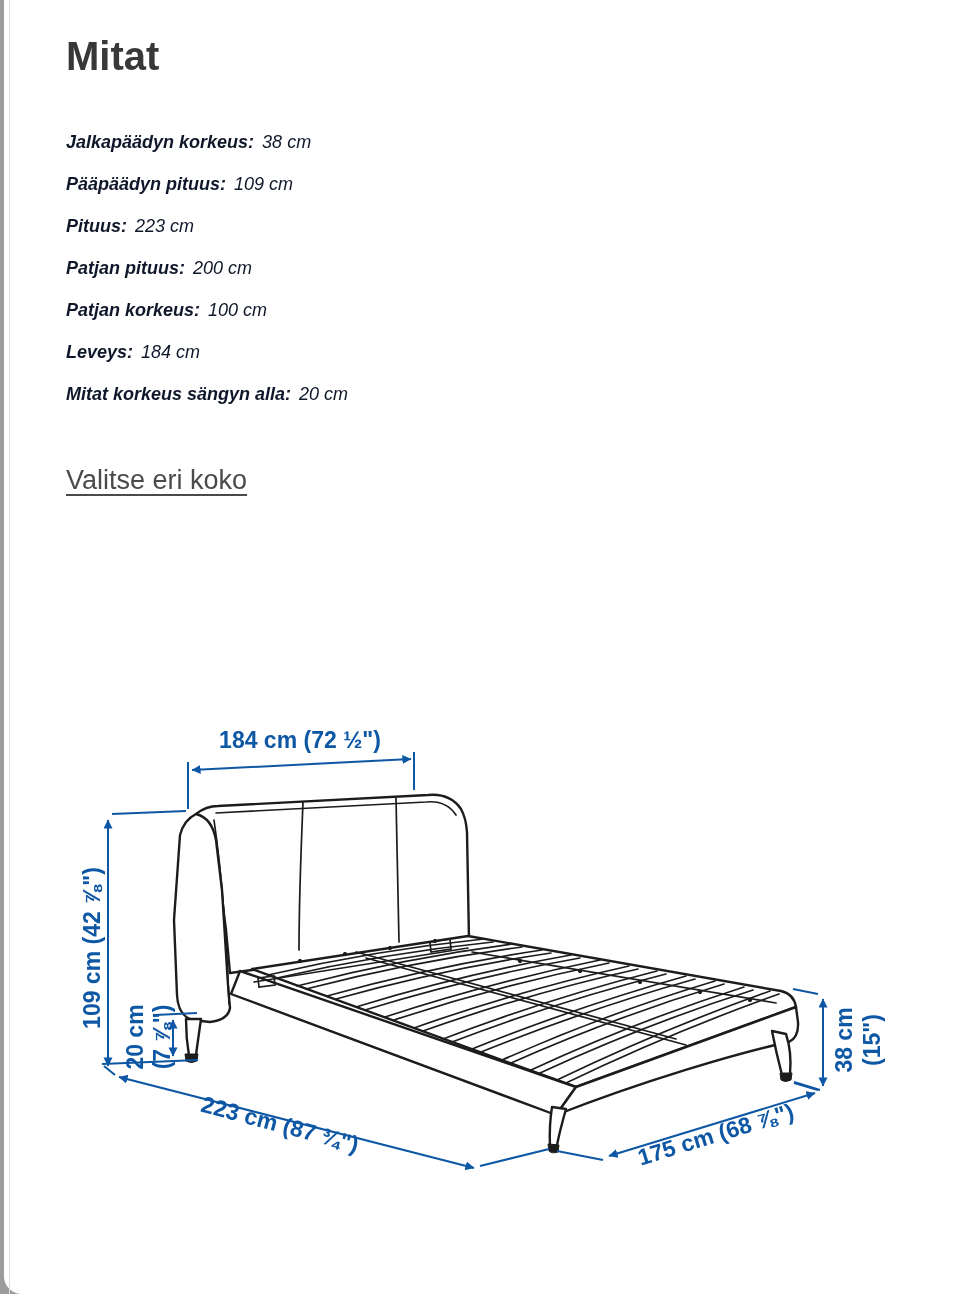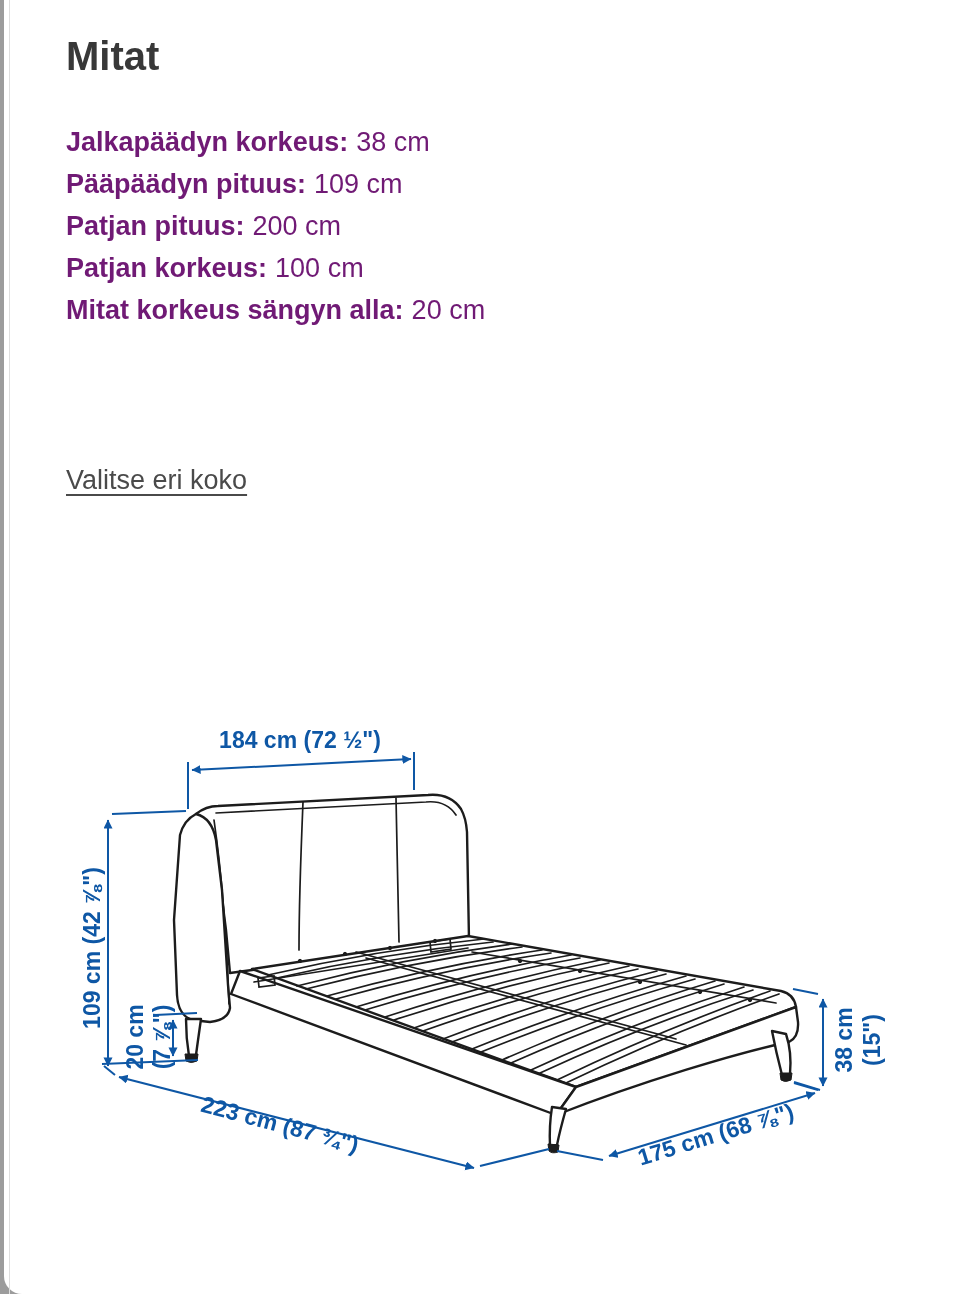--- a/index.html
+++ b/index.html
@@ -7,21 +7,21 @@
   .screen{position:relative;width:960px;height:1294px;overflow:hidden;background:#9c9c9c;}
   .panel{position:absolute;left:4px;top:0;right:0;bottom:0;background:#fff;
          border-bottom-left-radius:18px;}
   .edge-line{position:absolute;left:9px;top:0;bottom:0;width:1px;background:#dedede;}
   .frag{position:absolute;left:0;width:9px;height:58px;overflow:hidden;pointer-events:none;}
   .frag1{top:456px;}
   .frag2{top:899px;}
   .content{position:absolute;left:0;top:0;right:0;}
   .page-title{position:absolute;left:66px;top:34px;font-size:40px;font-weight:700;color:#383838;margin:0;text-align:right;}
   .meas-list{position:absolute;left:66px;top:121px;}
-  .row{font-size:27px;line-height:42px;color:#701a75;white-space:nowrap;}
+  .row{font-size:18px;line-height:42px;color:#0f172a;white-space:nowrap;font-style:italic;}
   .row .lbl{font-weight:700;}
   .row .val{margin-left:8px;font-weight:400;}
   .size-link{position:absolute;left:66px;top:438px;font-size:27px;color:#4a4a4a;
              text-decoration:underline;text-decoration-thickness:2px;text-underline-offset:5px;cursor:pointer;margin-top:27px;}
   svg.diagram{position:absolute;left:0;top:690px;}
   svg .blkf{fill:#ffffff;stroke:#1c1c1c;stroke-width:2.4;stroke-linejoin:round;}
   svg .thin{fill:none;stroke:#1c1c1c;stroke-width:1.7;stroke-linecap:round;}
   svg .dark{fill:#1c1c1c;stroke:#1c1c1c;stroke-width:1;}
   svg .dim{fill:none;stroke:#0e57a5;stroke-width:2;}
   svg .dimtxt{fill:#0e57a5;font-size:23px;font-weight:700;font-family:"Liberation Sans","DejaVu Sans",sans-serif;}
@@ -41,24 +41,30 @@
     <h1 class="page-title">Mitat</h1>
 
     <div class="meas-list">
       <div class="row">
         <span class="lbl">Jalkapäädyn korkeus:</span><span class="val">38 cm</span>
       </div>
       <div class="row">
         <span class="lbl">Pääpäädyn pituus:</span><span class="val">109 cm</span>
       </div>
       <div class="row">
+        <span class="lbl">Pituus:</span><span class="val">223 cm</span>
+      </div>
+      <div class="row">
         <span class="lbl">Patjan pituus:</span><span class="val">200 cm</span>
       </div>
       <div class="row">
         <span class="lbl">Patjan korkeus:</span><span class="val">100 cm</span>
+      </div>
+      <div class="row">
+        <span class="lbl">Leveys:</span><span class="val">184 cm</span>
       </div>
       <div class="row">
         <span class="lbl">Mitat korkeus sängyn alla:</span><span class="val">20 cm</span>
       </div>
     </div>
 
     <a class="size-link">Valitse eri koko</a>
   </div>
 
   <svg class="diagram" width="960" height="604" viewBox="0 0 960 604">

